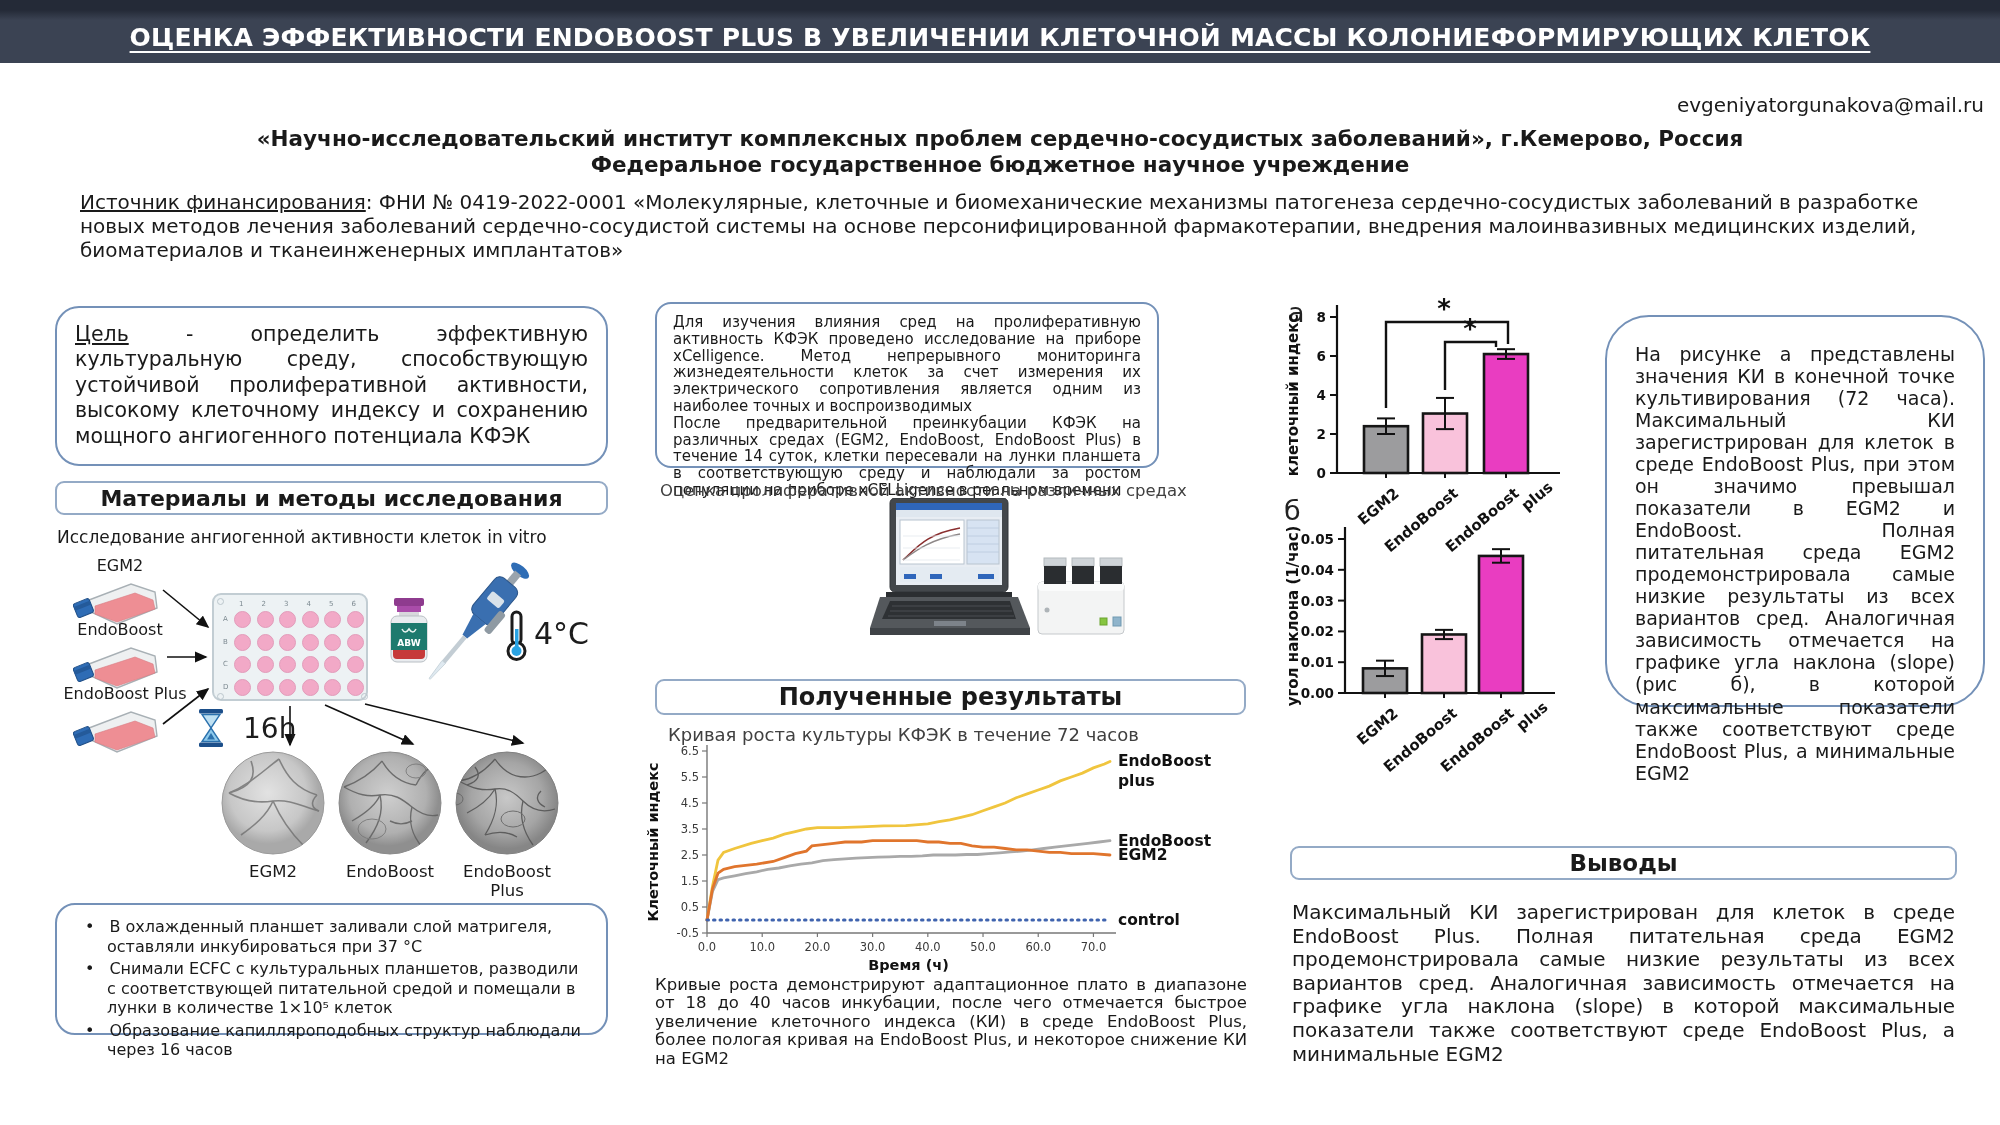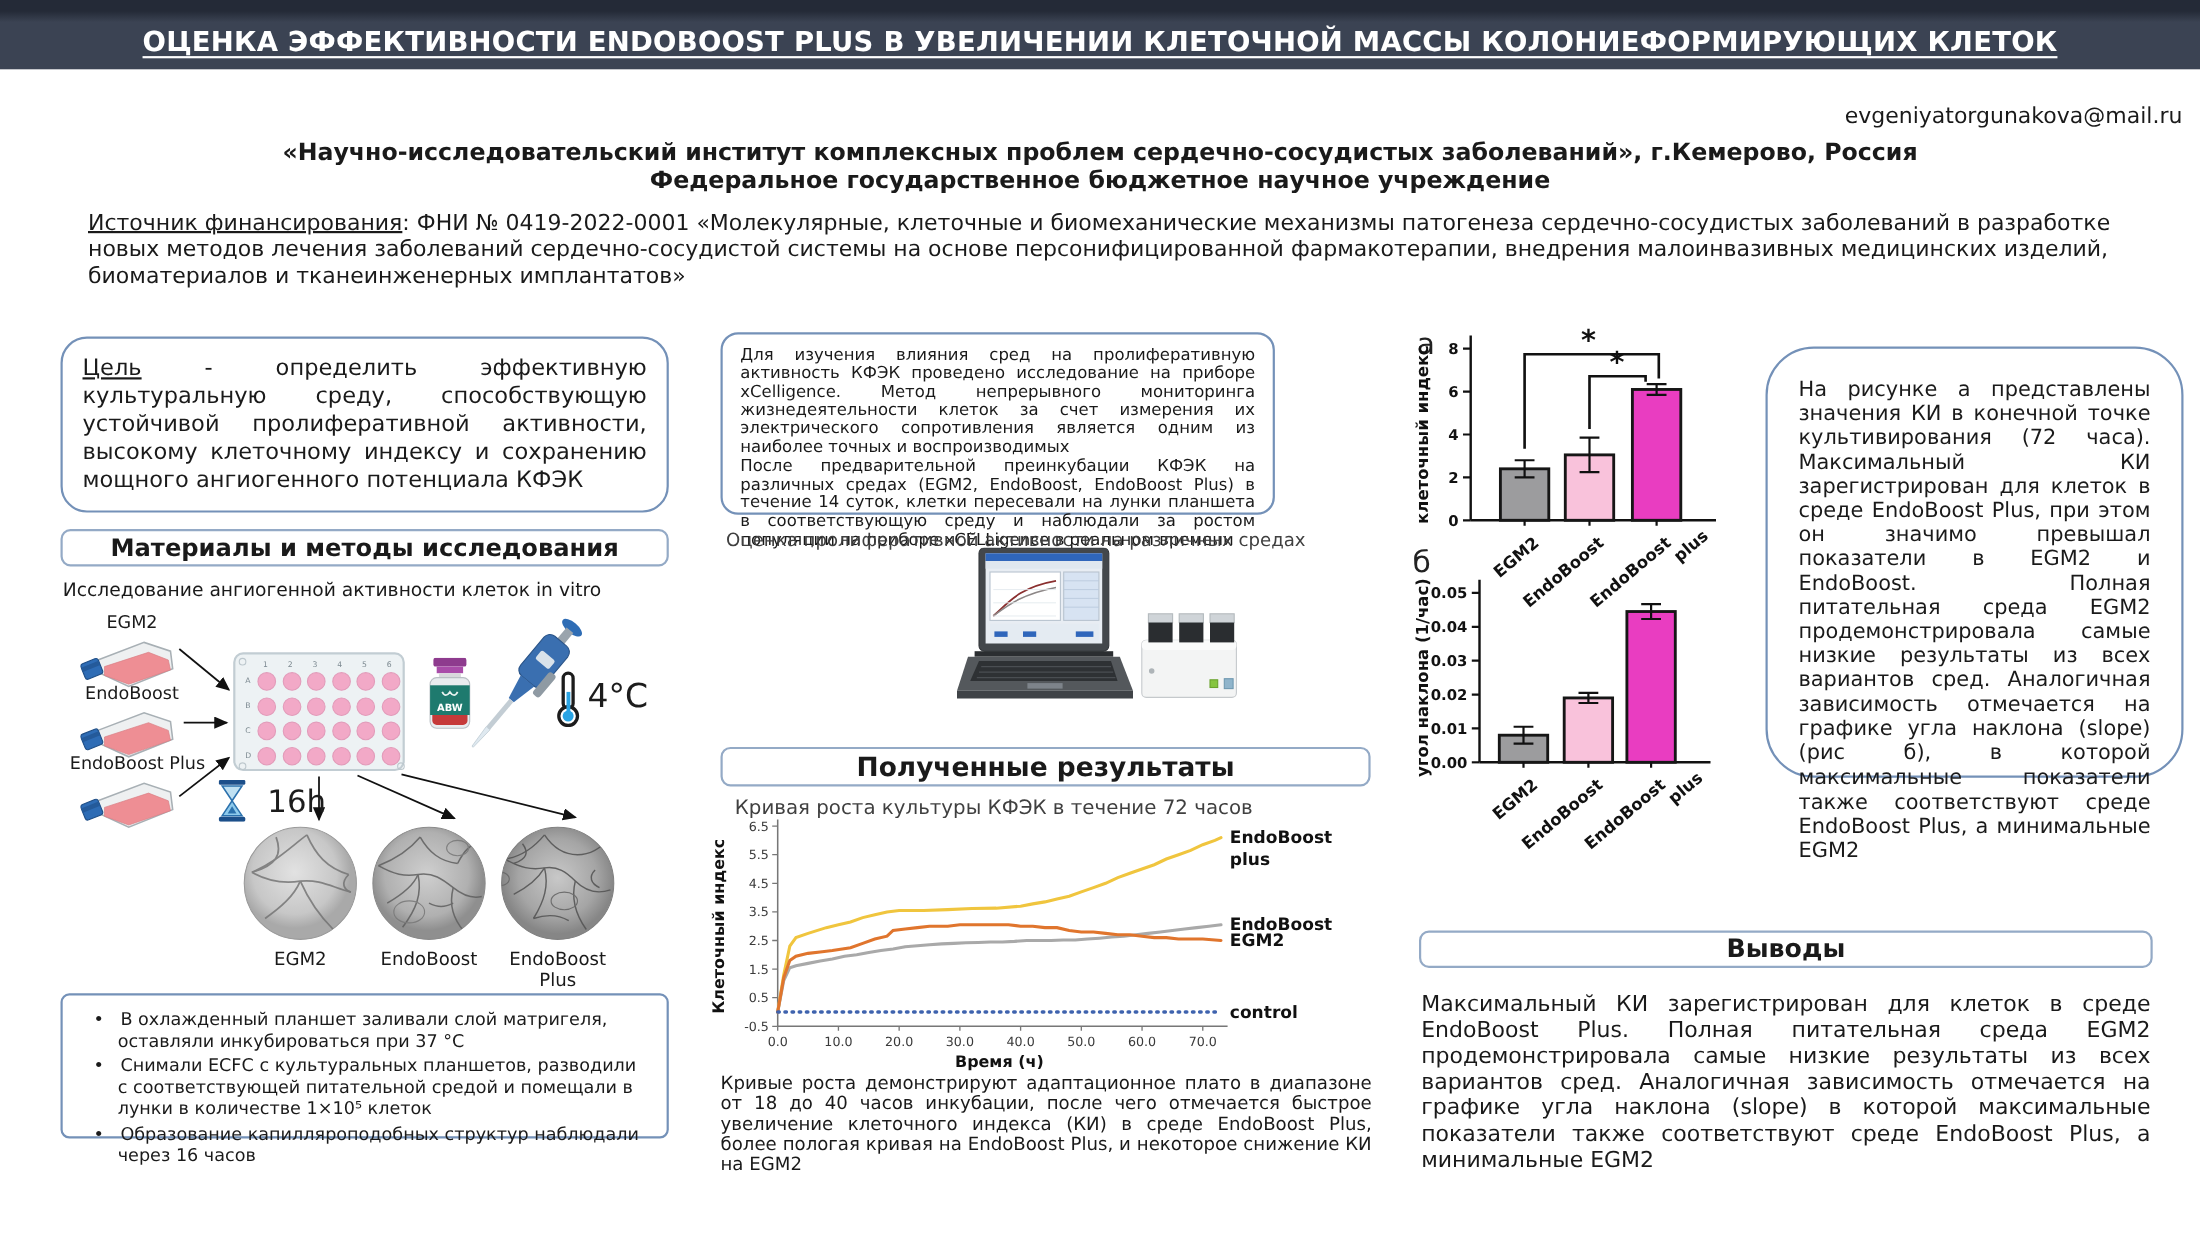--- a/index.html
+++ b/index.html
@@ -259,21 +259,21 @@
         <ellipse cx="58" cy="68" rx="12" ry="8" stroke="#666" stroke-width="1"></ellipse>
         <ellipse cx="26,48" cy="48" rx="8" ry="6" stroke="#666" stroke-width="1"></ellipse>
       </g>
     </svg>
 
     <div class="abs" style="left:158px;top:314px;width:120px;text-align:center;font-size:16.5px;">EGM2</div>
     <div class="abs" style="left:275px;top:314px;width:120px;text-align:center;font-size:16.5px;">EndoBoost</div>
     <div class="abs" style="left:392px;top:314px;width:120px;text-align:center;font-size:16.5px;">EndoBoost Plus</div>
   </div>
 
-  <div class="abs rbox" style="left:55px;top:903px;width:553px;height:132px;border-radius:8px;padding:12px 14px;font-size:16px;">
+  <div class="abs rbox" style="left:55px;top:903px;width:553px;height:132px;border-radius:20px;padding:12px 14px;font-size:16px;">
     <ul class="bullets">
       <li>В охлажденный планшет заливали слой матригеля, оставляли инкубироваться при 37 °C</li>
       <li>Снимали ECFC с культуральных планшетов, разводили с соответствующей питательной средой и помещали в лунки в количестве 1×10⁵ клеток</li>
       <li>Образование капилляроподобных структур наблюдали через 16 часов</li>
     </ul>
   </div>
 
   <div class="abs rbox just" style="left:655px;top:302px;width:504px;height:166px;border-radius:16px;padding:10px 16px;font-size:15px;line-height:1.12;">
     <div>Для изучения влияния сред на пролиферативную активность КФЭК проведено исследование на приборе xCelligence. Метод непрерывного мониторинга жизнедеятельности клеток за счет измерения их электрического сопротивления является одним из наиболее точных и воспроизводимых</div>
     <div>После предварительной преинкубации КФЭК на различных средах (EGM2, EndoBoost, EndoBoost Plus) в течение 14 суток, клетки пересевали на лунки планшета в соответствующую среду и наблюдали за ростом популяции на приборе xCELLigence в реальном времени</div>

